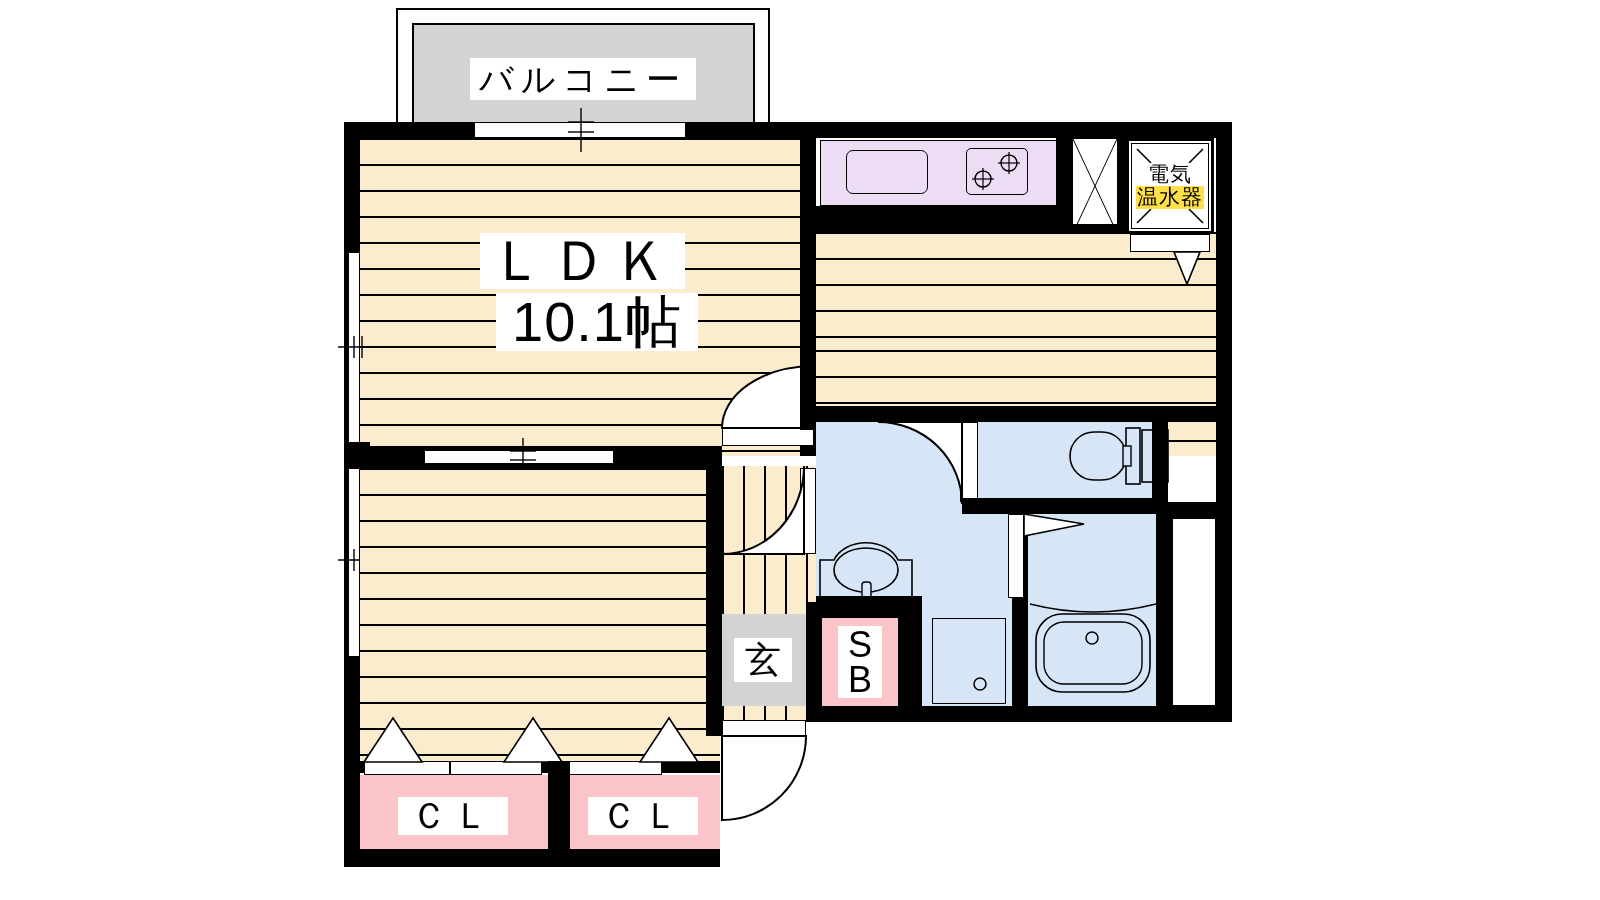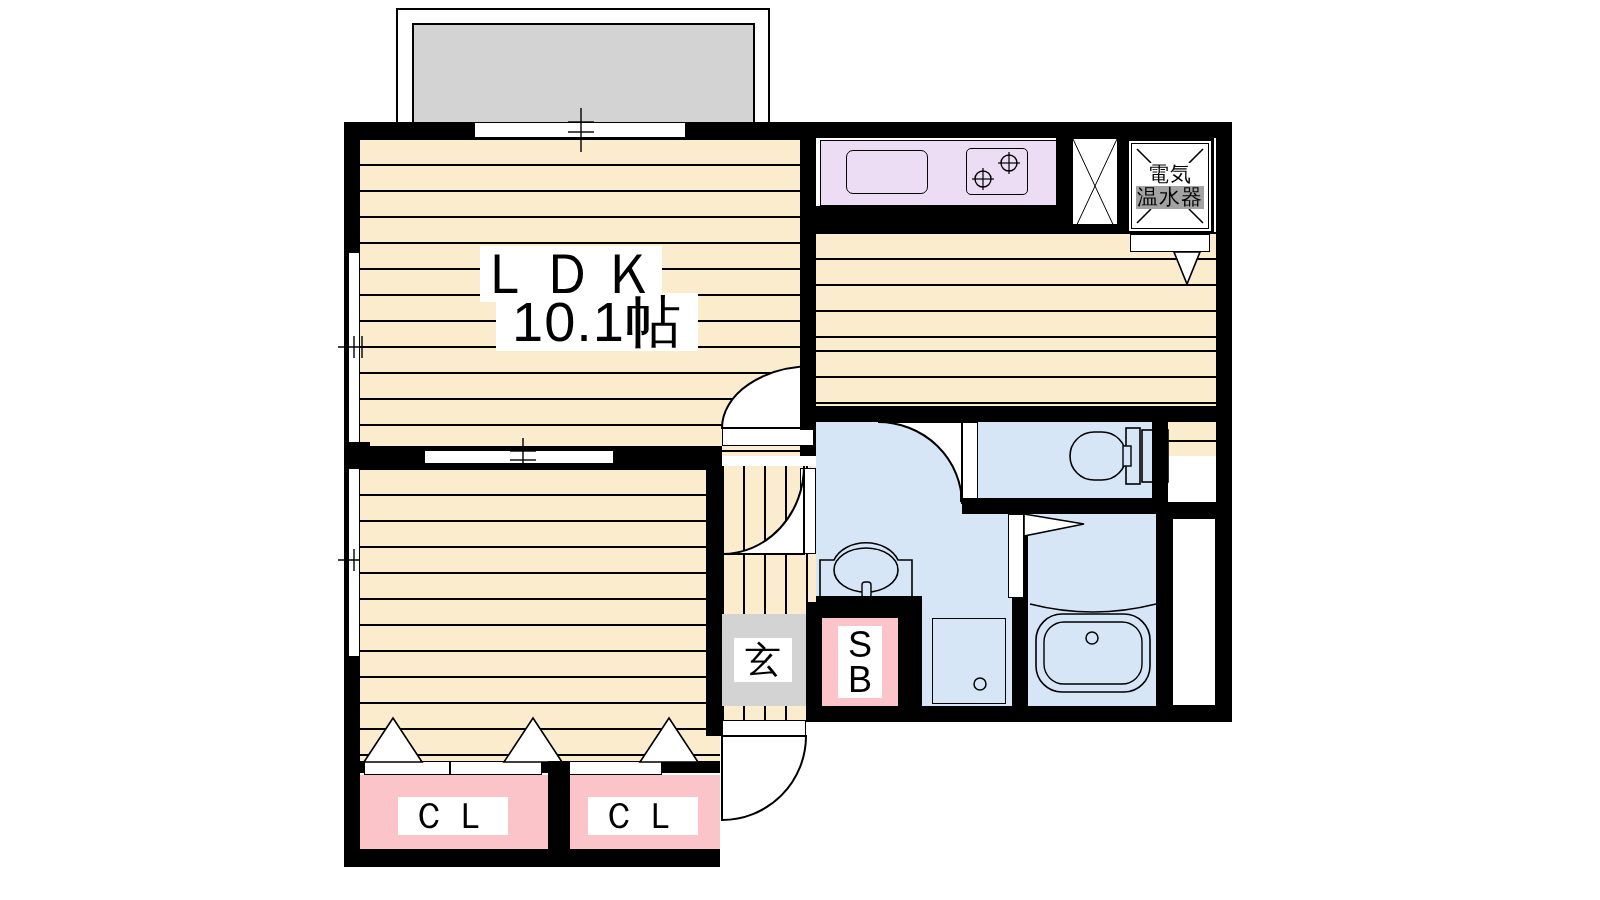--- a/index.html
+++ b/index.html
@@ -47,37 +47,38 @@
 
   svg{position:absolute;overflow:visible;}
 </style>
 </head>
 <body>
 
 <div id="stage">
 
   <div class="abs" style="left:396px;top:8px;width:374px;height:122px;border:2px solid #000;background:#fff;"></div>
   <div class="abs floor-balcony" style="left:412px;top:23px;width:343px;height:107px;border:2px solid #000;"></div>
+  <div class="lbl lbl-balcony" style="left:470px;top:58px;width:226px;height:42px;">バルコニー</div>
 
   <div class="abs wall" style="left:344px;top:122px;width:888px;height:16px;"></div>
 
   <div class="abs wall" style="left:344px;top:122px;width:16px;height:745px;"></div>
 
   <div class="abs wall" style="left:344px;top:851px;width:376px;height:16px;"></div>
 
   <div class="abs wall" style="left:1216px;top:122px;width:16px;height:600px;"></div>
 
   <div class="abs wall" style="left:806px;top:706px;width:426px;height:16px;"></div>
 
   <div class="abs floor-wood" style="left:360px;top:138px;width:456px;height:318px;"></div>
   <div class="abs floor-wood" style="left:816px;top:232px;width:400px;height:224px;"></div>
   <div class="abs floor-wood" style="left:816px;top:232px;width:240px;height:118px;"></div>
   <div class="abs floor-wood" style="left:816px;top:350px;width:400px;height:56px;"></div>
 
-  <div class="lbl lbl-ldk" style="left:480px;top:246px;width:182px;height:56px;">ＬＤＫ</div>
+  <div class="lbl lbl-ldk" style="left:480px;top:233px;width:205px;height:56px;">ＬＤＫ</div>
   <div class="lbl lbl-ldk2" style="left:470px;top:293px;width:202px;height:58px;">10.1帖</div>
 
   <div class="abs floor-kitchen outline1" style="left:820px;top:140px;width:240px;height:66px;"></div>
 
   <div class="abs" style="left:846px;top:150px;width:82px;height:44px;border:1.5px solid #000;border-radius:7px;background:#ecdcf4;"></div>
 
   <div class="abs" style="left:966px;top:148px;width:62px;height:47px;border:1.5px solid #000;border-radius:5px;background:#ecdcf4;"></div>
   <svg style="left:966px;top:148px;width:62px;height:47px;">
     <circle cx="17" cy="31" r="8" fill="none" stroke="#000" stroke-width="1.4"></circle>
     <line x1="6" y1="31" x2="28" y2="31" stroke="#000" stroke-width="1.2"></line>
@@ -98,21 +99,21 @@
   <div class="abs" style="left:1131px;top:143px;width:78px;height:86px;background:#fff;border:1.2px solid #000;"></div>
   <svg style="left:1131px;top:143px;width:78px;height:86px;">
     <line x1="6" y1="6" x2="20" y2="20" stroke="#000" stroke-width="1.6"></line>
     <line x1="72" y1="6" x2="58" y2="20" stroke="#000" stroke-width="1.6"></line>
     <line x1="6" y1="80" x2="20" y2="66" stroke="#000" stroke-width="1.6"></line>
     <line x1="72" y1="80" x2="58" y2="66" stroke="#000" stroke-width="1.6"></line>
     <line x1="33" y1="40" x2="45" y2="48" stroke="#000" stroke-width="1.6"></line>
   </svg>
   <div class="lbl lbl-dhw" style="left:1133px;top:150px;width:74px;height:72px;background:transparent;">
      <span style="background:#fff;padding:0 1px;">電気</span>
-     <span style="background:#a3a3a3;padding:0 1px;">温水器</span>
+     <span style="background:#fde047;padding:0 1px;">温水器</span>
   </div>
 
   <div class="abs" style="left:1130px;top:234px;width:80px;height:18px;background:#fff;border:1.5px solid #000;"></div>
   <svg style="left:1174px;top:252px;width:26px;height:32px;">
     <polygon points="0,0 26,0 13,32" fill="#fff" stroke="#000" stroke-width="1.6"></polygon>
   </svg>
 
   <div class="abs white outline1" style="left:474px;top:122px;width:212px;height:16px;"></div>
   <svg style="left:560px;top:108px;width:42px;height:44px;">
     <line x1="21" y1="0" x2="21" y2="44" stroke="#000" stroke-width="1.4"></line>

